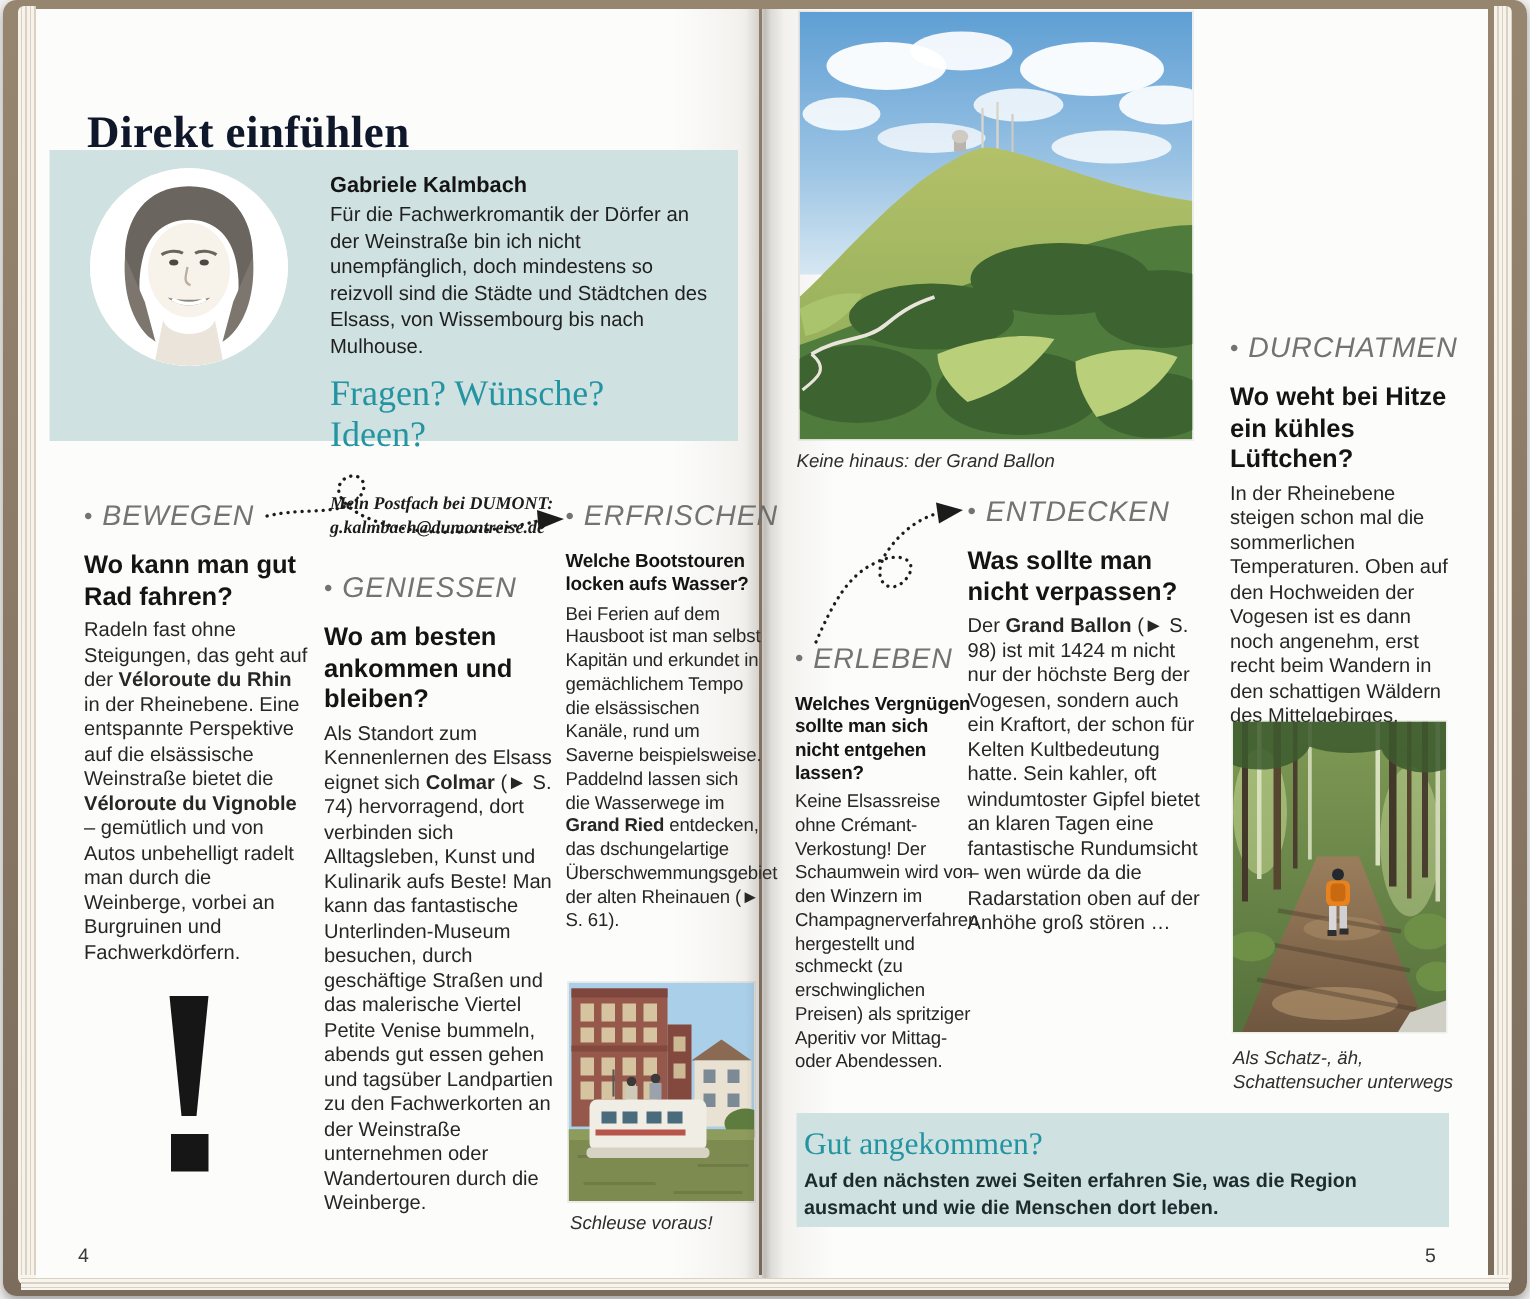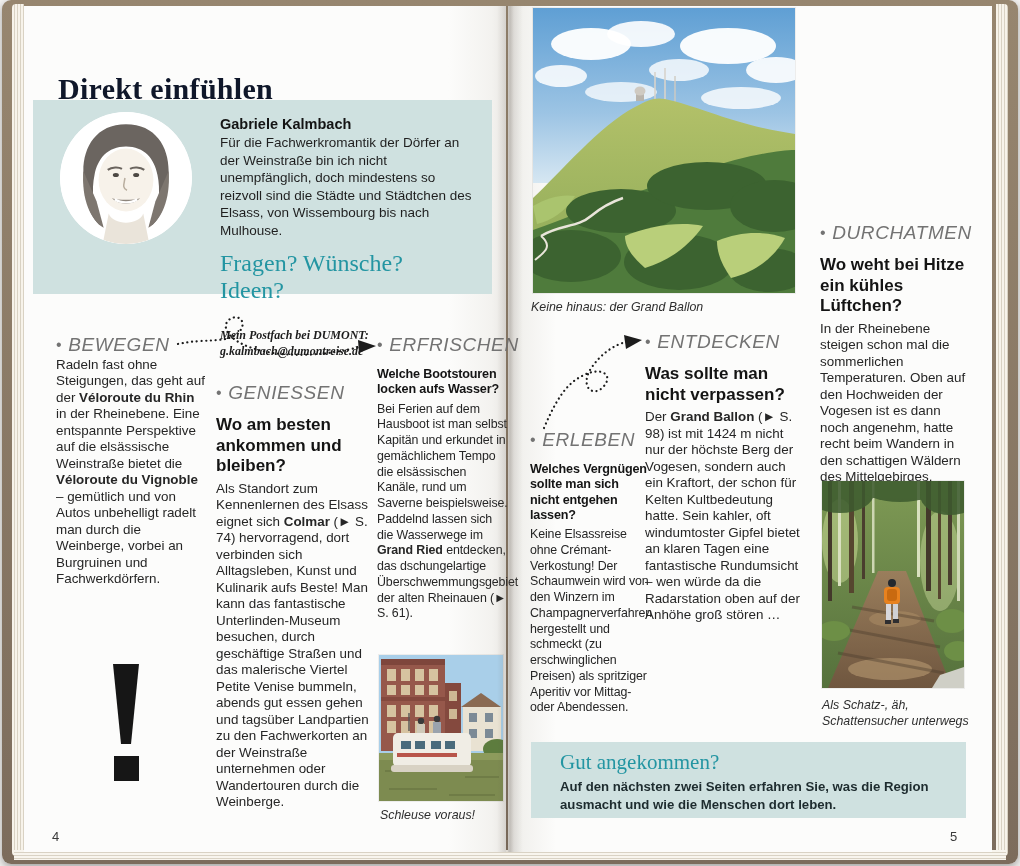--- a/index.html
+++ b/index.html
@@ -38,21 +38,21 @@
   .author-text{position:absolute;left:187px;top:16px;width:252px}
   .author-name{font-weight:bold;font-size:14.5px;color:#141414;margin-bottom:2px}
   .author-intro{font-size:13.5px;line-height:1.3;color:#1f1f1f}
   .author-cta{font-family:"Liberation Serif","DejaVu Serif",serif;font-size:24px;color:#2395a2;margin-top:11px}
   .mail{font-family:"Liberation Serif","DejaVu Serif",serif;font-weight:bold;font-style:italic;
         font-size:12px;line-height:1.3;color:#1c1c1c;margin-top:24px}
   
   .photo{margin:0;padding:0;overflow:hidden;box-shadow:0 0 0 1px rgba(0,0,0,.06)}
   .photo svg{display:block;width:100%;height:100%}
   
-  .arrival-box{left:531px;top:742px;width:435px;height:76px;background:#cfe1e0;padding:8px 29px;box-sizing:border-box}
+  .arrival-box{left:531px;top:742px;width:435px;height:76px;background:#cfe1e0;padding:8px 5px;box-sizing:border-box}
   .box-head{font-family:"Liberation Serif","DejaVu Serif",serif;font-size:21px;color:#2395a2;margin-bottom:3px}
   .box-body{font-size:13.2px;font-weight:bold;line-height:1.35;color:#1d2b2e;width:400px}
 </style>
 </head>
 <body>
 
 <div class="cover"></div>
 <div class="edge edge-left"></div>
 <div class="edge edge-right"></div>
 <div class="edge edge-bottom"></div>
@@ -97,20 +97,21 @@
   </div>
 </div>
 
 <svg class="abs" style="left:176px;top:314px" width="200" height="46" viewBox="0 0 200 46">
   <path d="M2,30 C28,24 50,30 62,19 C72,10 64,-1 54,5 C44,12 52,26 76,34 C112,46 156,40 184,33" fill="none" stroke="#1c1c1c" stroke-width="2.2" stroke-linecap="round" stroke-dasharray="0.1 4.6"></path>
   <polygon points="182,26 200,32 183,39" fill="#1c1c1c"></polygon>
 </svg>
 
 <div class="abs sec" style="left:56px;top:334px;width:152px">
   <div class="sec-head"><span class="bullet">•</span><span>BEWEGEN</span></div>
+  <div class="q">Wo kann man gut Rad fahren?</div>
   <div class="body-txt"><span>Radeln fast ohne Steigungen, das geht auf der </span><span class="b">Véloroute du Rhin</span><span> in der Rheinebene. Eine entspannte Perspektive auf die elsässische Weinstraße bietet die </span><span class="b">Véloroute du Vignoble</span><span> – gemütlich und von Autos unbehelligt radelt man durch die Weinberge, vorbei an Burgruinen und Fachwerkdörfern.</span></div>
 </div>
 
 <div class="abs sec" style="left:216px;top:382px;width:154px">
   <div class="sec-head"><span class="bullet">•</span><span>GENIESSEN</span></div>
   <div class="q">Wo am besten ankommen und bleiben?</div>
   <div class="body-txt"><span>Als Standort zum Kennenlernen des Elsass eignet sich </span><span class="b">Colmar</span><span> (► S. 74) hervorragend, dort verbinden sich Alltagsleben, Kunst und Kulinarik aufs Beste! Man kann das fantastische Unterlinden-Museum besuchen, durch geschäftige Straßen und das malerische Viertel Petite Venise bummeln, abends gut essen gehen und tagsüber Landpartien zu den Fachwerkorten an der Weinstraße unternehmen oder Wandertouren durch die Weinberge.</span></div>
 </div>
 
 <div class="abs sec cond" style="left:377px;top:334px;width:131px">
@@ -252,21 +253,21 @@
 
 <div class="abs sec cond" style="left:530px;top:429px;width:119px">
   <div class="sec-head"><span class="bullet">•</span><span>ERLEBEN</span></div>
   <div class="q">Welches Vergnügen sollte man sich nicht entgehen lassen?</div>
   <div class="body-txt"><span>Keine Elsassreise ohne Crémant-Verkostung! Der Schaumwein wird von den Winzern im Champagnerverfahren hergestellt und schmeckt (zu erschwinglichen Preisen) als spritziger Aperitiv vor Mittag- oder Abendessen.</span></div>
 </div>
 
 <div class="abs sec" style="left:820px;top:222px;width:150px">
   <div class="sec-head"><span class="bullet">•</span><span>DURCHATMEN</span></div>
   <div class="q">Wo weht bei Hitze ein kühles Lüftchen?</div>
-  <div class="body-txt"><span>In der Rheinebene steigen schon mal die sommerlichen Temperaturen. Oben auf den Hochweiden der Vogesen ist es dann noch angenehm, hatte recht beim Wandern in den schattigen Wäldern des Mittelgebirges.</span></div>
+  <div class="body-txt"><span>In der Rheinebene steigen schon mal die sommerlichen Temperaturen. Oben auf den Hochweiden der Vogesen ist es dann noch angenehm, erst recht beim Wandern in den schattigen Wäldern des Mittelgebirges.</span></div>
 </div>
 
 <figure class="abs photo" style="left:822px;top:481px;width:142px;height:207px">
   <svg viewBox="0 0 142 207" preserveAspectRatio="none">
     <defs>
       <linearGradient id="gfor" x1="0" y1="0" x2="0" y2="1">
         <stop offset="0" stop-color="#7f9a55"></stop>
           <stop offset="1" stop-color="#55713c"></stop>
       </linearGradient>
       <linearGradient id="gpath" x1="0" y1="0" x2="0" y2="1">

